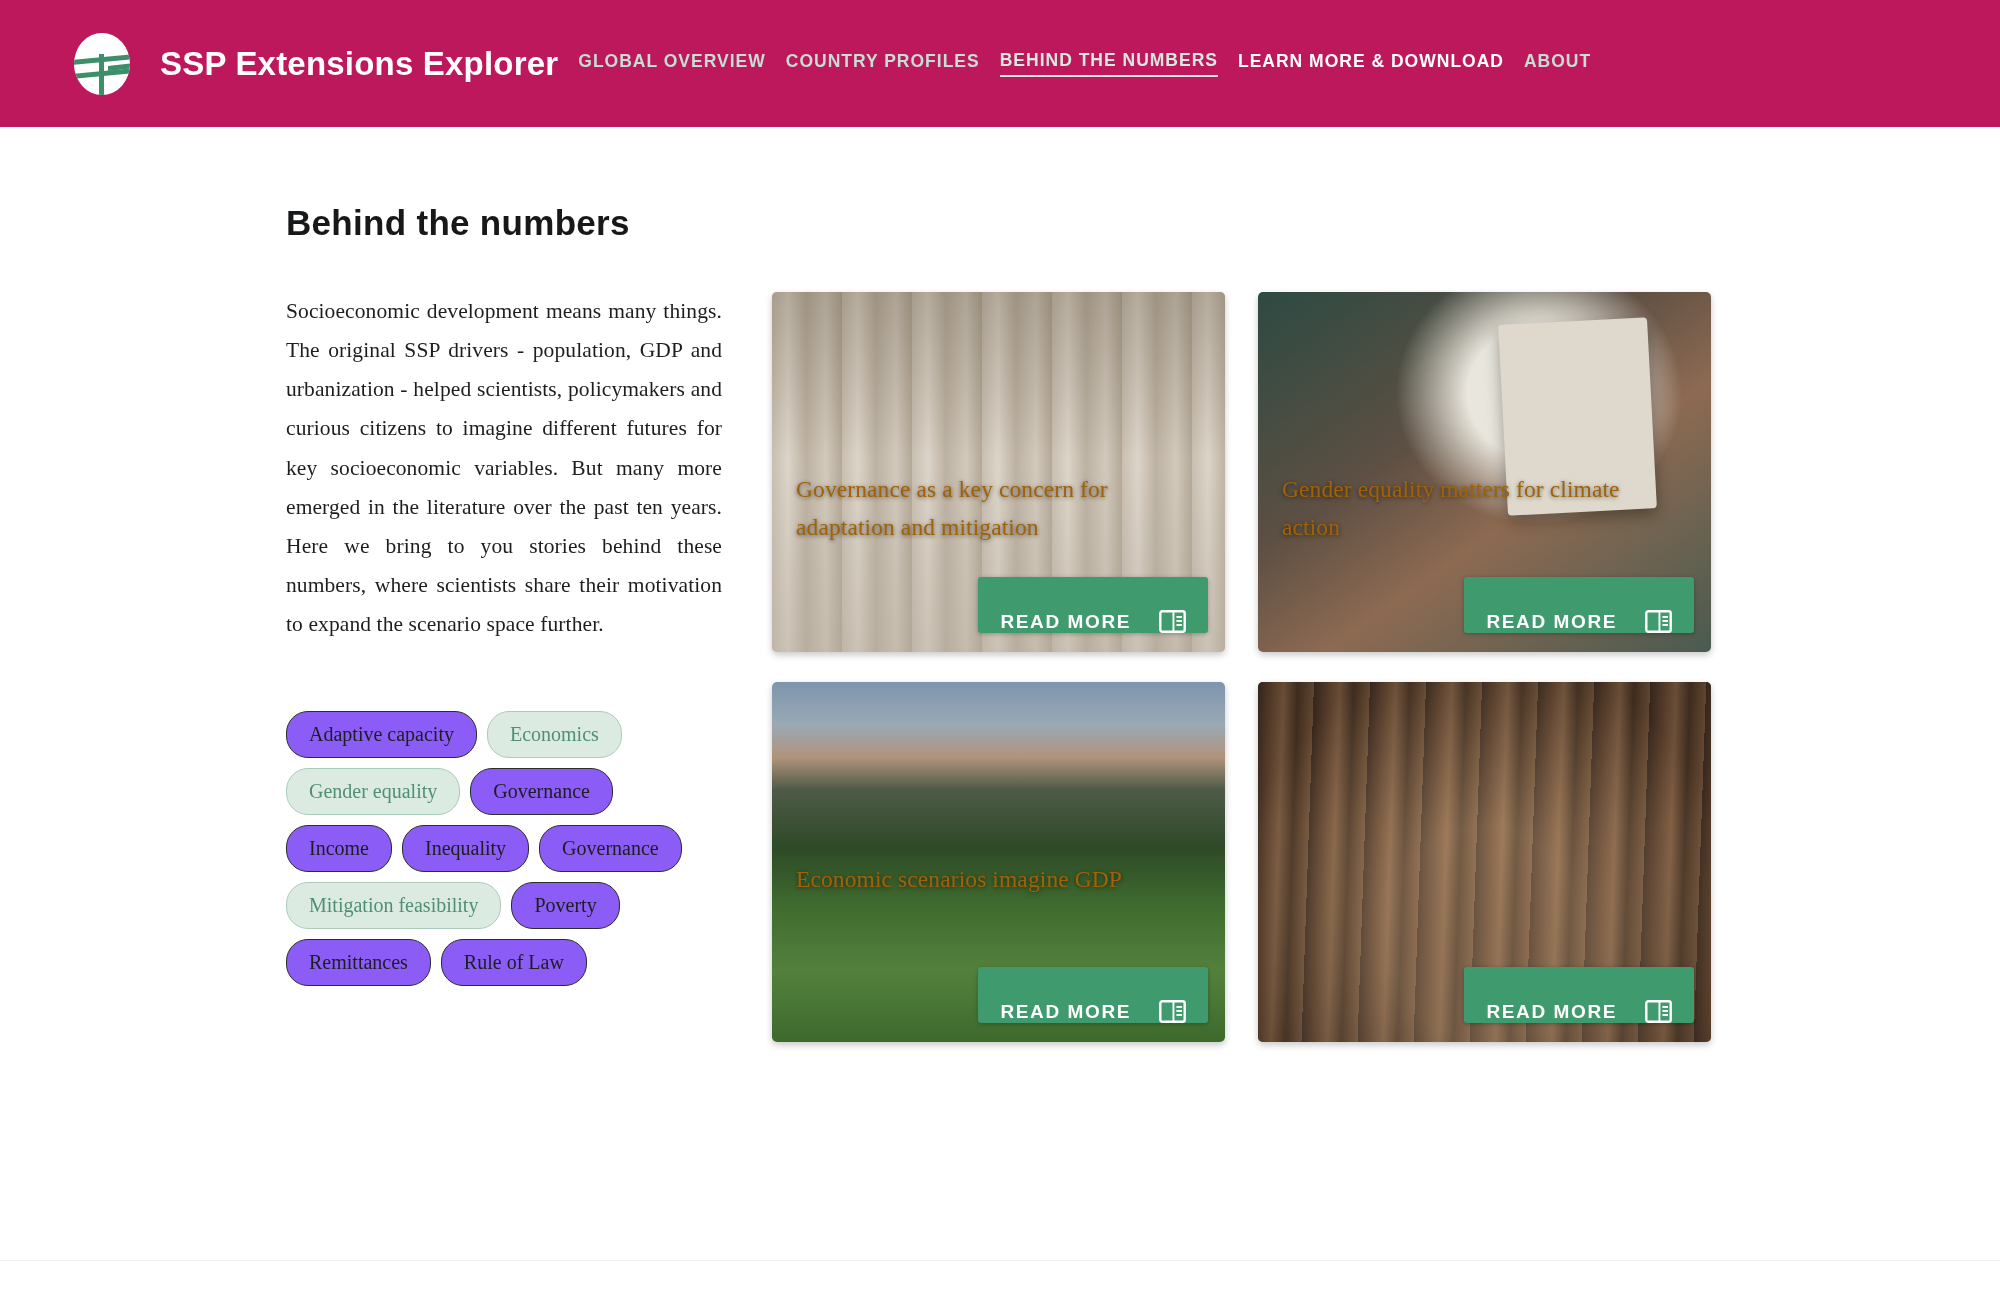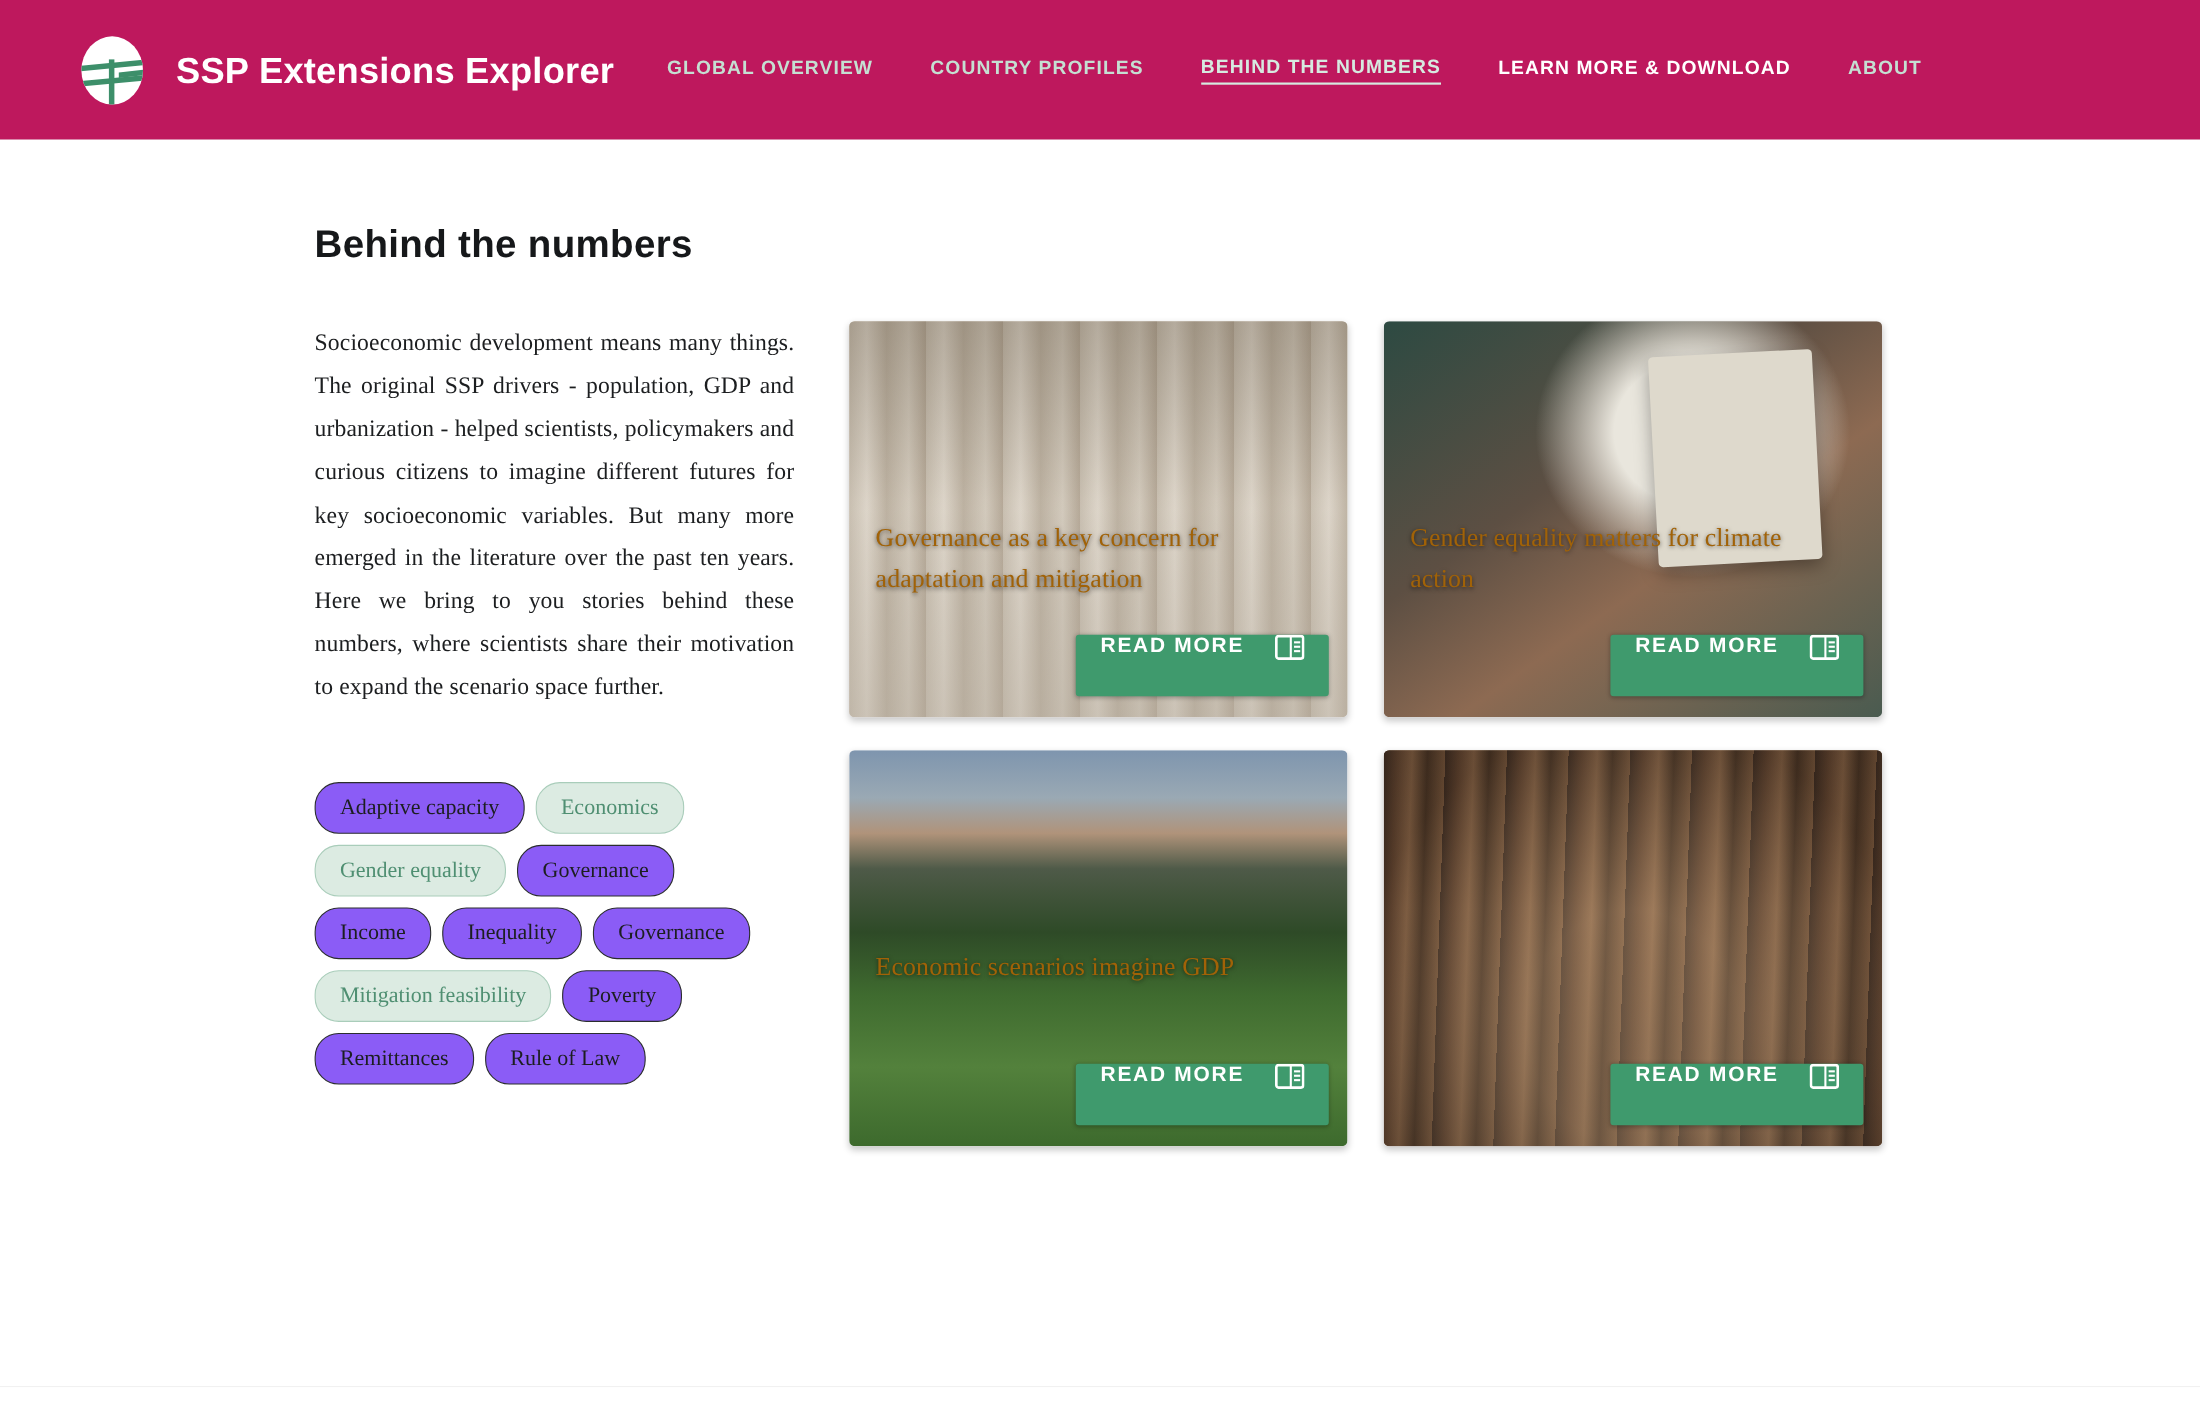--- a/index.html
+++ b/index.html
@@ -36,22 +36,22 @@
   .brand-title {
     color: #ffffff;
     font-size: 33px;
     font-weight: bold;
     letter-spacing: 0.2px;
     white-space: nowrap;
   }
   .main-nav {
     display: flex;
     align-items: center;
-    margin-left: 48px;
-    gap: 52px;
+    margin-left: 20px;
+    gap: 20px;
   }
   .nav-item {
     color: #c5dfd2;
     font-size: 17.5px;
     font-weight: bold;
     letter-spacing: 1.0px;
     text-transform: uppercase;
     white-space: nowrap;
     padding-bottom: 4px;
     cursor: pointer;
@@ -161,21 +161,21 @@
     position: absolute;
     right: 17px;
     bottom: 19px;
     height: 56px;
     min-width: 205px;
     background: #3f9a6d;
     border: none;
     border-radius: 3px;
     color: #ffffff;
     display: flex;
-    align-items: flex-start;
+    align-items: flex-end;
     justify-content: center;
     gap: 28px;
     padding: 0 22px;
     cursor: pointer;
     box-shadow: 0 1px 4px rgba(0,0,0,0.28);
     margin-top: 48px;
   }
   .read-more-label {
     font-size: 19px;
     font-weight: bold;

